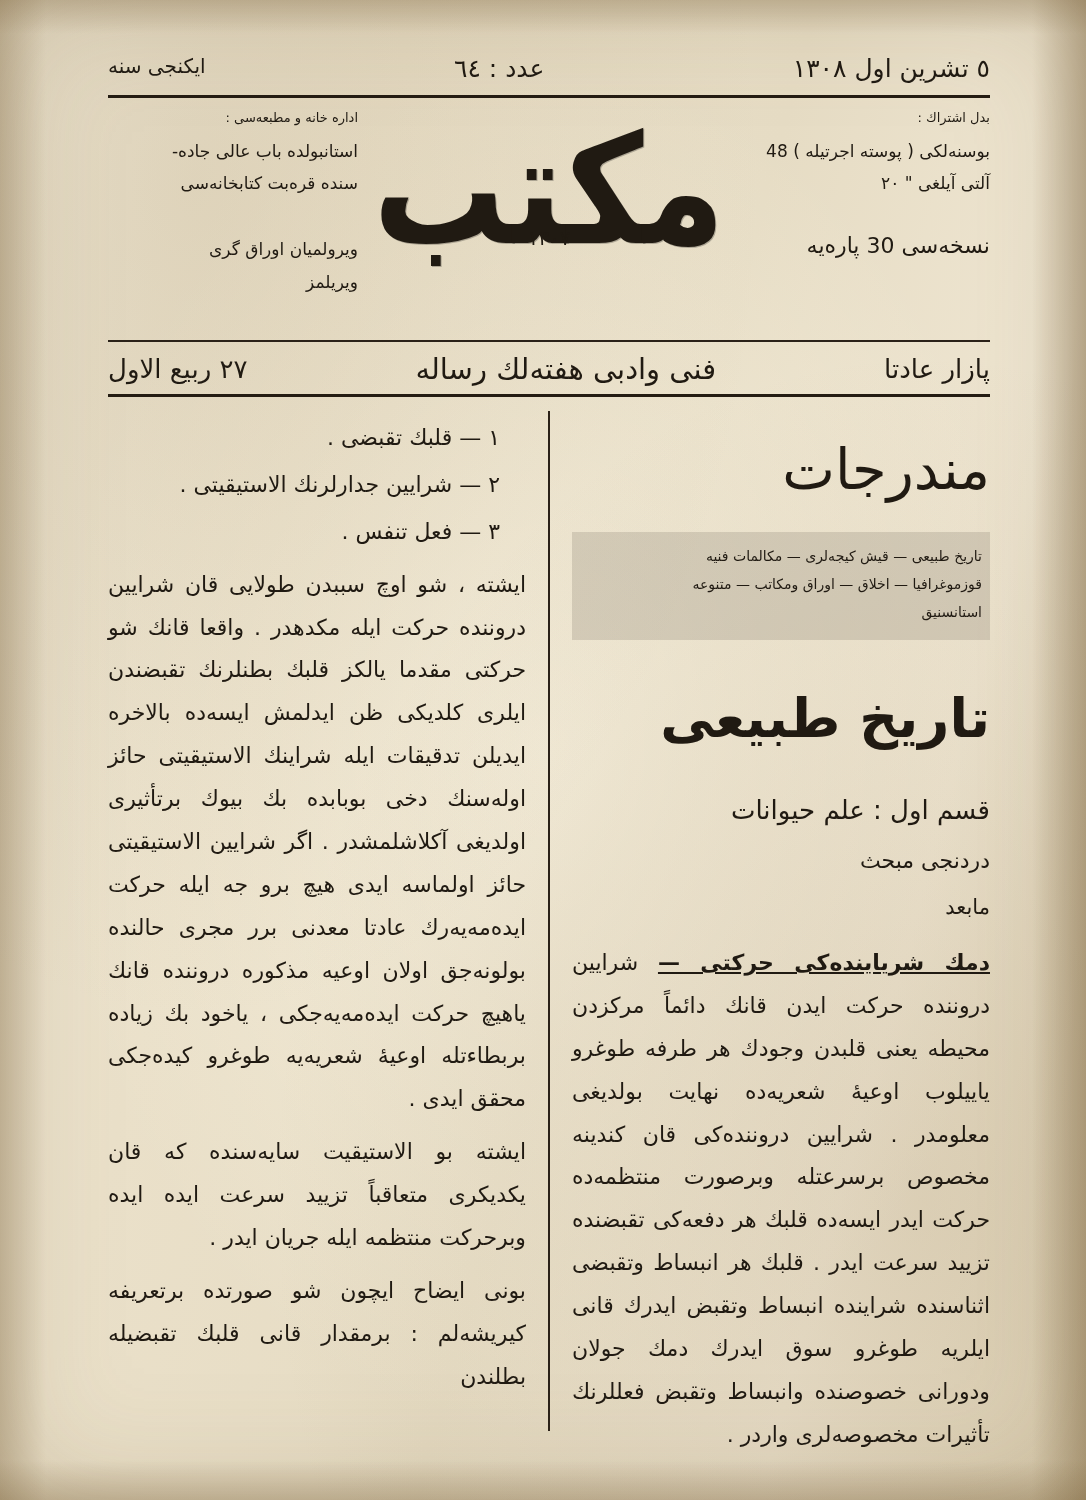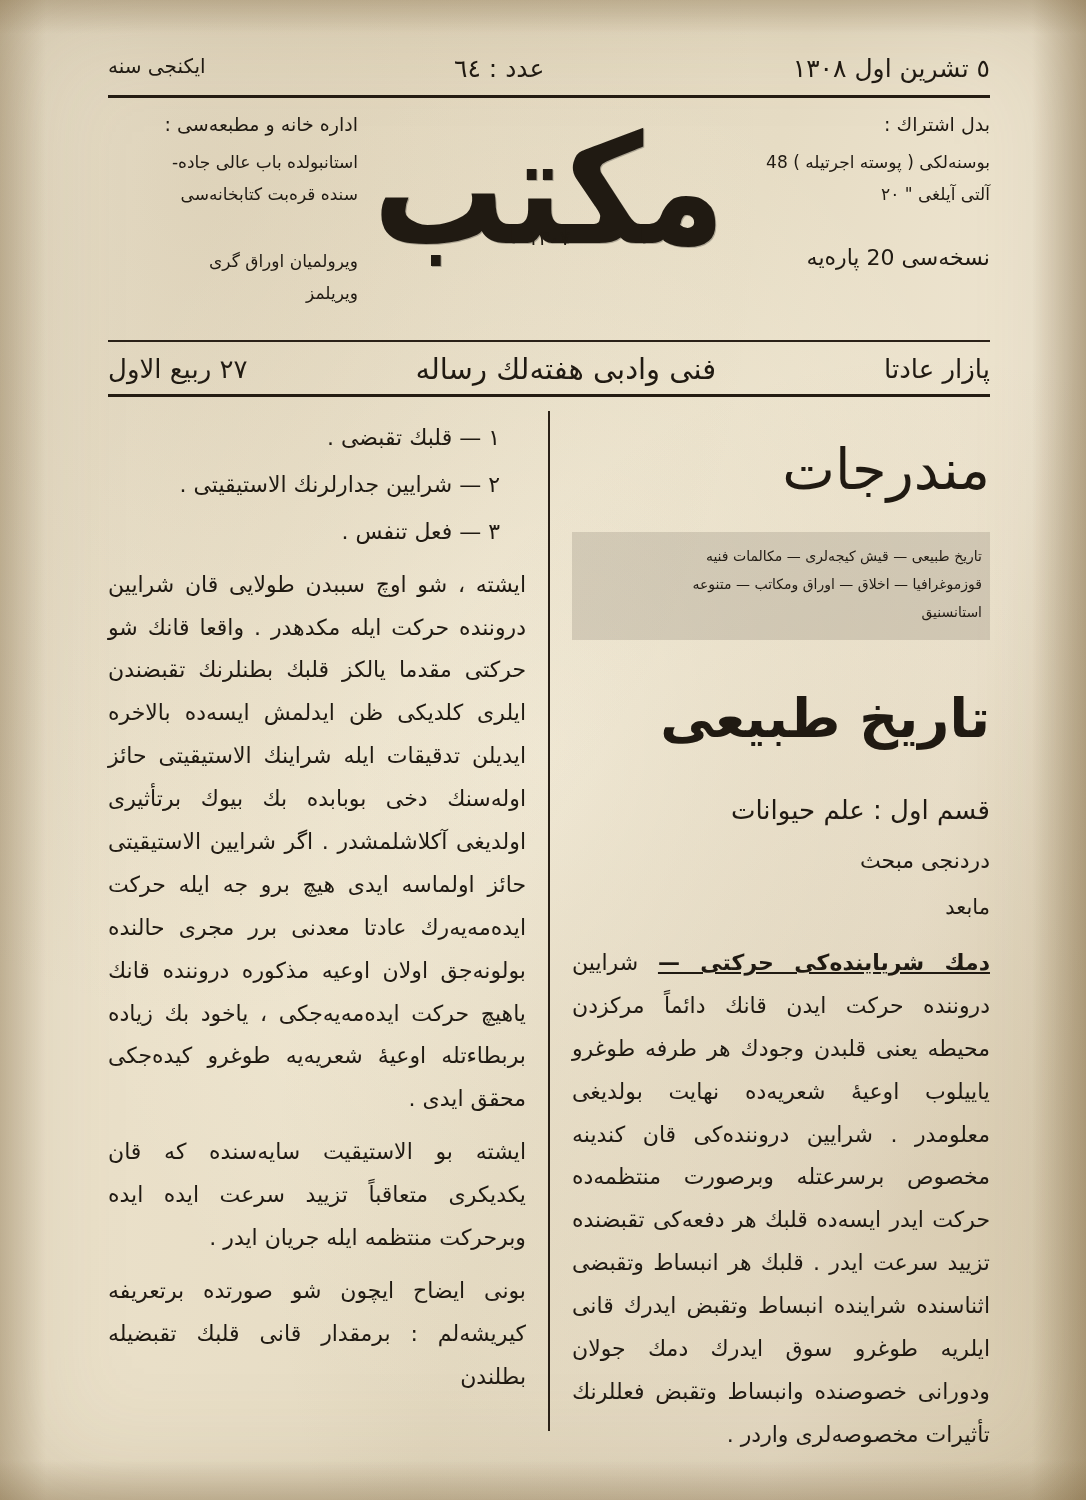--- a/index.html
+++ b/index.html
@@ -63,21 +63,21 @@
   .masthead{
     position:relative;height:228px;
     display:flex;align-items:flex-start;justify-content:space-between;
     padding-top:8px;
   }
   .sub-col{
     width:250px;font-size:18px;line-height:1.9;
   }
   .sub-col.right{text-align:right;}
   .sub-col.left{text-align:right;}
-  .sub-col .hdr{font-size:19px;margin-bottom:4px;}
+  .sub-col .hdr{font-size:13px;margin-bottom:4px;}
   .sub-col .ln{white-space:nowrap;font-size:17px;}
   .logo-wrap{
     flex:1;text-align:center;position:relative;
   }
   .logo{
     font-family:"DejaVu Sans","Liberation Sans",sans-serif;
     font-size:132px;line-height:1;font-weight:700;
     letter-spacing:-6px;
     transform:scaleY(1.15);
     display:inline-block;margin-top:18px;
@@ -147,21 +147,21 @@
     <span class="issue">عدد : ٦٤</span>
     <span class="year">ایكنجی سنه</span>
   </div>
   <hr class="rule">
 
   <div class="masthead">
     <div class="sub-col right">
       <div class="hdr">بدل اشتراك :</div>
       <div class="ln">بوسنه‌لكی ( پوسته اجرتیله ) 48</div>
       <div class="ln">آلتی آیلغی        "        ٢٠</div>
-      <div class="price-line">نسخه‌سی 20 پاره‌یه</div>
+      <div class="price-line">نسخه‌سی 30 پاره‌یه</div>
     </div>
 
     <div class="logo-wrap">
       <div class="logo">مكتب</div>
       <div class="logo-year">١٣٠٧</div>
     </div>
 
     <div class="sub-col left">
       <div class="hdr">اداره خانه و مطبعه‌سی :</div>
       <div class="ln">استانبولده باب عالی جاده-</div>

